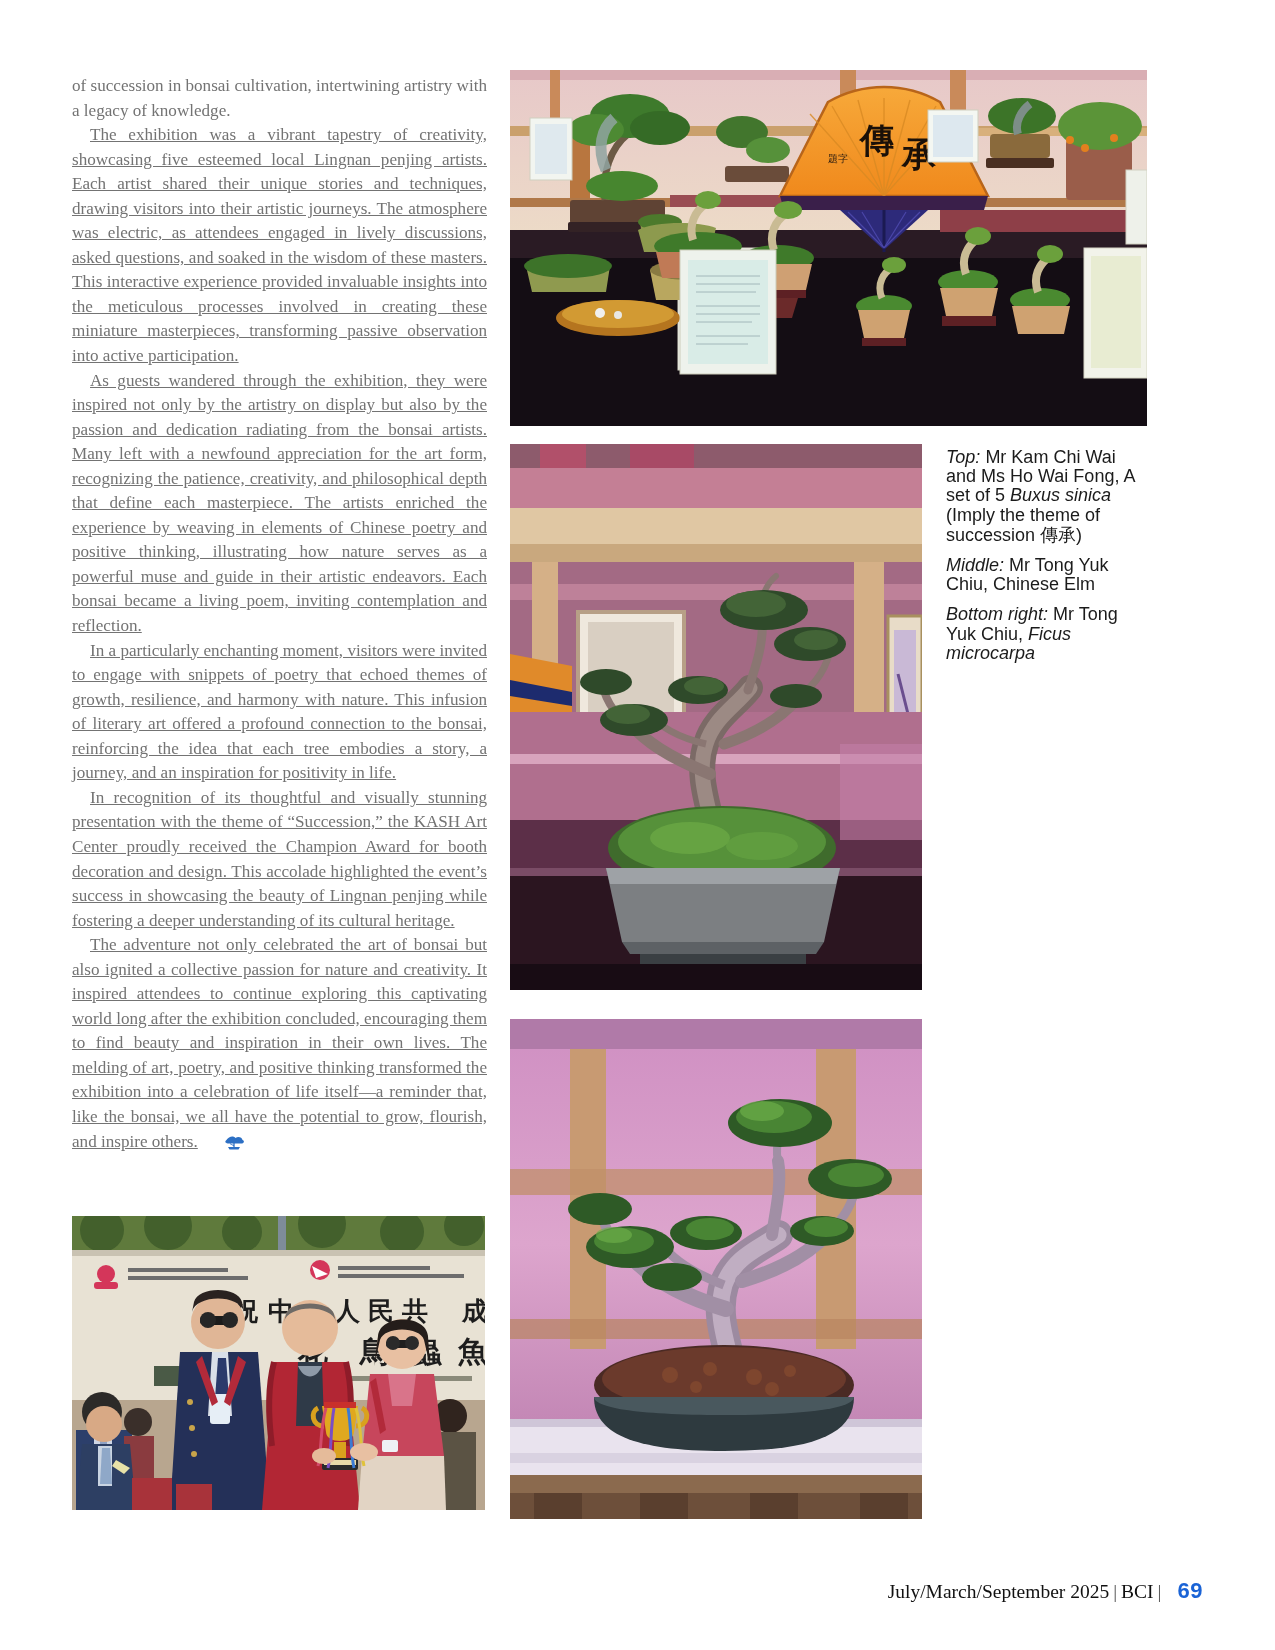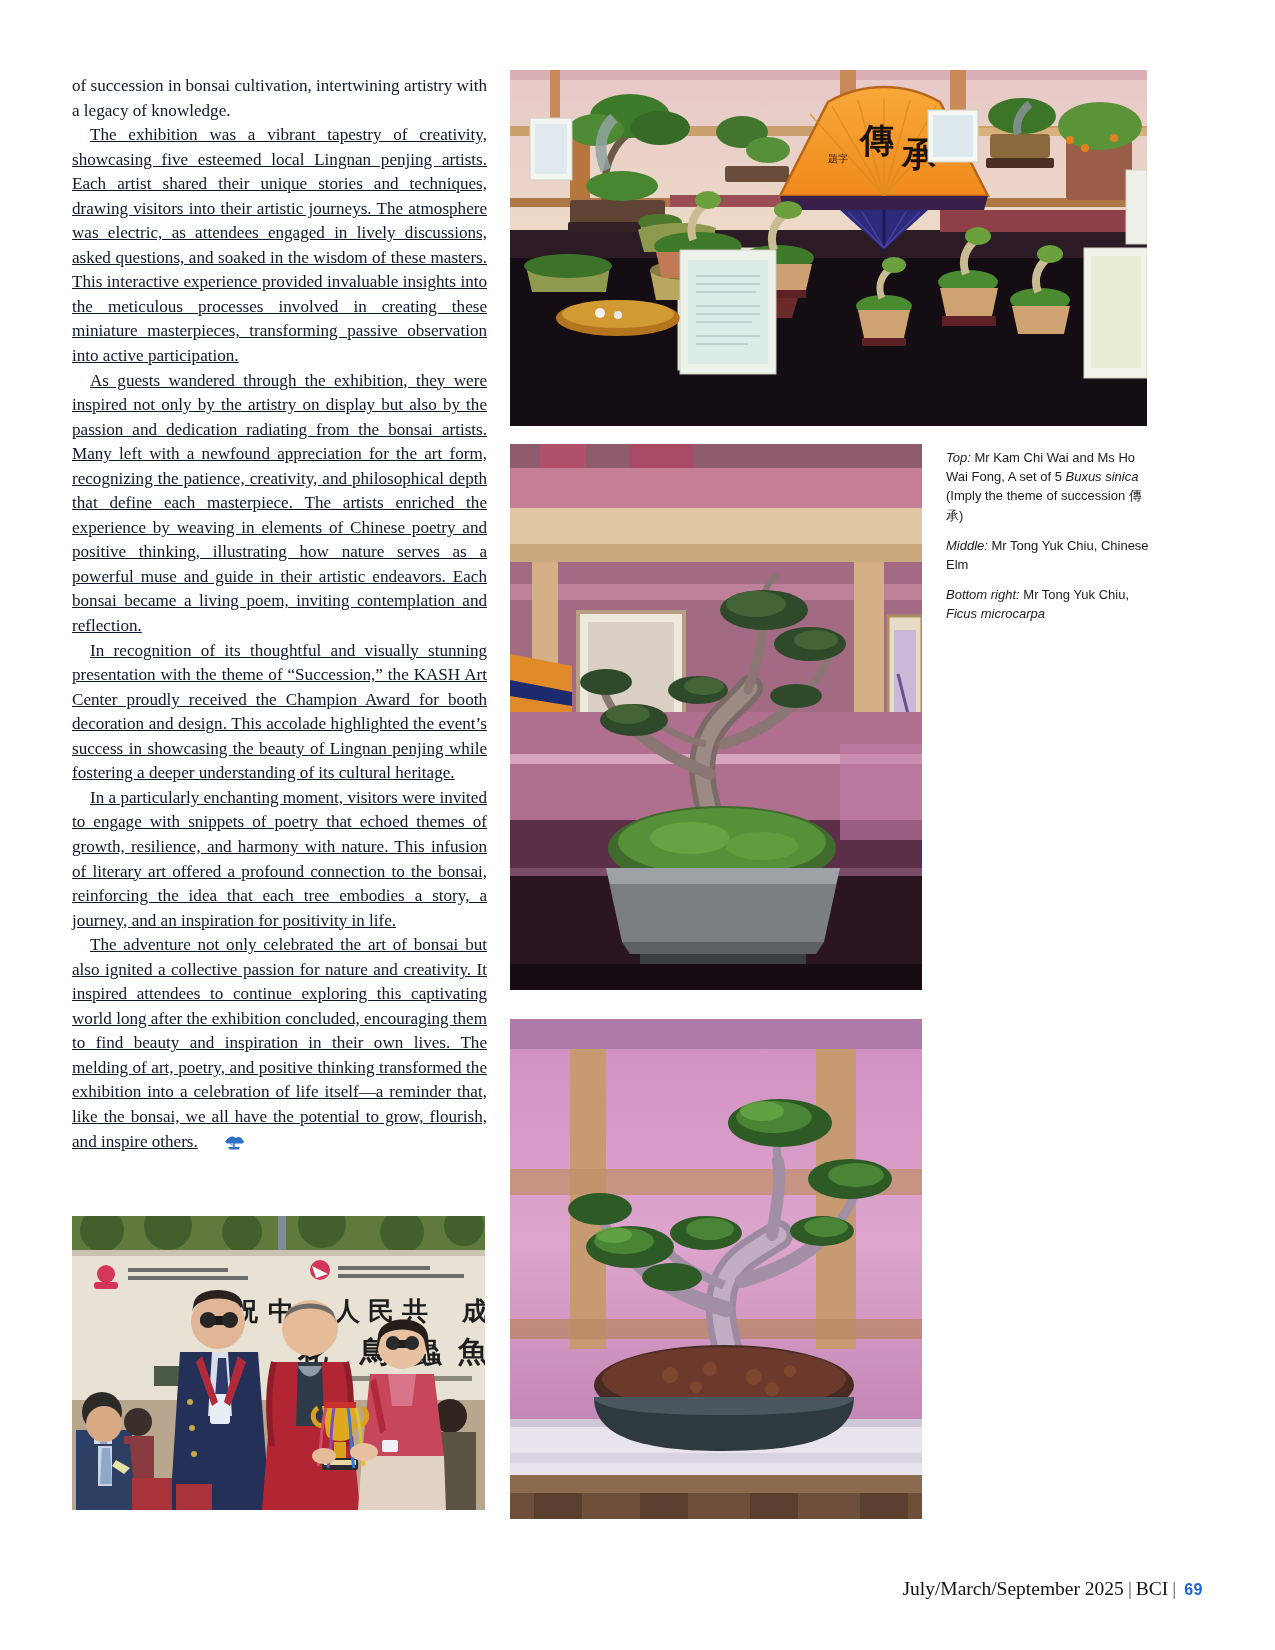--- a/index.html
+++ b/index.html
@@ -21,21 +21,21 @@
     position: absolute;
     left: 72px;
     top: 74px;
     width: 415px;
   }
   .body-par {
     margin: 0;
     font-family: "Liberation Serif", serif;
     font-size: 17.1px;
     line-height: 24.55px;
-    color: #0f172a;
+    color: #737373;
     text-align: justify;
     text-indent: 0;
     hyphens: auto;
     -webkit-hyphens: auto;
   }
   .body-par.indent {
     text-indent: 18px;
     text-decoration: underline;
   }
   .endmark {
@@ -63,21 +63,21 @@
   #photo-bottom-right { left: 510px; top: 1019px; width: 412px; height: 500px; }
   #photo-bottom-left  { left: 72px;  top: 1216px; width: 413px; height: 294px; }
 
   
   .caption-block {
     position: absolute;
     left: 946px;
     top: 448px;
     width: 203px;
     font-family: "Liberation Sans", sans-serif;
-    font-size: 13px;
+    font-size: 18px;
     line-height: 19.2px;
     color: #1b1b1b;
   }
   .caption-par { margin: 0 0 11px 0; }
   .caption-par:last-child { margin-bottom: 11px; }
   .cap-lead { font-style: italic; }
   .cap-ital { font-style: italic; }
   .cap-cjk { font-family: "DejaVu Sans", sans-serif; }
 
   
@@ -89,37 +89,37 @@
     text-align: right;
     font-family: "Liberation Serif", serif;
     font-size: 19.5px;
     color: #111111;
     white-space: nowrap;
   }
   .footer .sep { color: #555; margin: 0 4px; }
   .footer .pagenum {
     font-family: "Liberation Sans", sans-serif;
     font-weight: bold;
-    font-size: 16px;
+    font-size: 22px;
     color: #1a63d6;
-    margin-left: 4px;
+    margin-left: 12px;
     letter-spacing: 0.5px;
   }
 </style>
 </head>
 <body>
 
 <div class="page">
 
   <div class="text-column">
     <p class="body-par">of succession in bonsai cultivation, intertwining artistry with a legacy of knowledge.</p>
     <p class="body-par indent">The exhibition was a vibrant tapestry of creativity, showcasing five esteemed local Lingnan penjing artists. Each artist shared their unique stories and techniques, drawing visitors into their artistic journeys. The atmosphere was electric, as attendees engaged in lively discussions, asked questions, and soaked in the wisdom of these masters. This interactive experience provided invaluable insights into the meticulous processes involved in creating these miniature masterpieces, transforming passive observation into active participation.</p>
     <p class="body-par indent">As guests wandered through the exhibition, they were inspired not only by the artistry on display but also by the passion and dedication radiating from the bonsai artists. Many left with a newfound appreciation for the art form, recognizing the patience, creativity, and philosophical depth that define each masterpiece. The artists enriched the experience by weaving in elements of Chinese poetry and positive thinking, illustrating how nature serves as a powerful muse and guide in their artistic endeavors. Each bonsai became a living poem, inviting contemplation and reflection.</p>
+    <p class="body-par indent">In a particularly enchanting moment, visitors were invited to engage with snippets of poetry that echoed themes of growth, resilience, and harmony with nature. This infusion of literary art offered a profound connection to the bonsai, reinforcing the idea that each tree embodies a story, a journey, and an inspiration for positivity in life.</p>
     <p class="body-par indent">In recognition of its thoughtful and visually stunning presentation with the theme of “Succession,” the KASH Art Center proudly received the Champion Award for booth decoration and design. This accolade highlighted the event’s success in showcasing the beauty of Lingnan penjing while fostering a deeper understanding of its cultural heritage.</p>
-    <p class="body-par indent">In a particularly enchanting moment, visitors were invited to engage with snippets of poetry that echoed themes of growth, resilience, and harmony with nature. This infusion of literary art offered a profound connection to the bonsai, reinforcing the idea that each tree embodies a story, a journey, and an inspiration for positivity in life.</p>
     <p class="body-par indent"><span>The adventure not only celebrated the art of bonsai but also ignited a collective passion for nature and creativity. It inspired attendees to continue exploring this captivating world long after the exhibition concluded, encouraging them to find beauty and inspiration in their own lives. The melding of art, poetry, and positive thinking transformed the exhibition into a celebration of life itself—a reminder that, like the bonsai, we all have the potential to grow, flourish, and inspire others.</span><span class="endmark"><svg viewBox="0 0 44 32" xmlns="http://www.w3.org/2000/svg" aria-hidden="true">
             <g fill="#2c6fc4">
               <path d="M6 13 C12 4, 21 3, 25 8 C30 4, 38 6, 39 12 C43 13, 43 18, 38 19 L12 19 C5 19, 3 15, 6 13 Z"></path>
               <path d="M22 17 L22 26" stroke="#2c6fc4" stroke-width="2.6" fill="none"></path>
               <path d="M22 23 C18 22, 15 20, 14 19" stroke="#2c6fc4" stroke-width="2" fill="none"></path>
               <path d="M10 26 L34 26 L31 31 L13 31 Z"></path>
             </g>
           </svg></span></p>
   </div>
 

